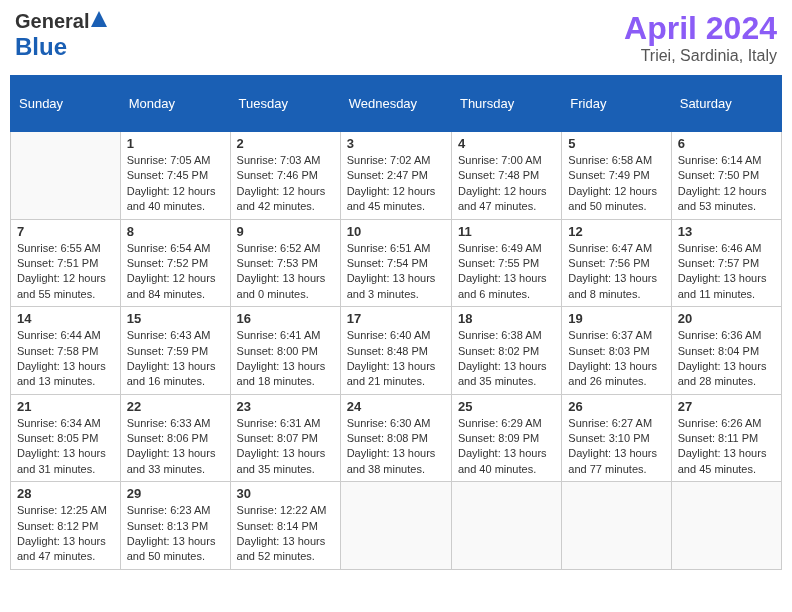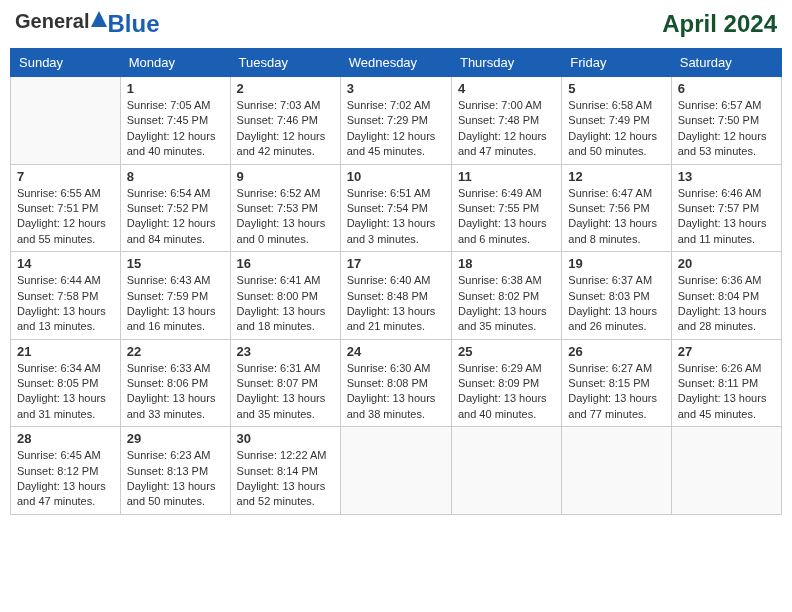--- a/index.html
+++ b/index.html
@@ -12,49 +12,49 @@
     }
     .header {
       display: flex;
       justify-content: space-between;
       align-items: flex-start;
       margin-bottom: 10px;
       padding: 0 5px;
     }
     .logo {
       display: flex;
-      flex-direction: row;
+      flex-direction: column;
       align-items: flex-start;
     }
     .logo-row {
       display: flex;
       align-items: center;
     }
     .title-area {
       text-align: right;
     }
     .month-title {
-      font-size: 24px;
+      font-size: 32px;
       font-weight: bold;
-      color: #14532d;
+      color: #8b5cf6;
     }
     .location {
       font-size: 16px;
       color: #555;
     }
     .calendar {
       width: 100%;
       border-collapse: collapse;
       font-size: 11px;
     }
     .calendar th {
       background-color: #1a5fb4;
       color: #fff;
       text-align: left;
-      padding: 6px 8px;
+      padding: 20px 8px;
       font-size: 13px;
       font-weight: normal;
       border: 1px solid #1a5fb4;
     }
     .calendar td {
       border: 1px solid #ccc;
       vertical-align: top;
       padding: 4px 6px;
       width: 113px;
       min-height: 80px;
@@ -87,20 +87,21 @@
             <polygon points="8,0 16,16 0,16" fill="#1a5fb4"></polygon>
           </svg>
       </span>
     </div>
     <div>
       <span style="font-size:24px;font-weight:bold;color:#1a5fb4;">Blue</span>
     </div>
   </div>
   <div class="title-area">
     <div class="month-title">April 2024</div>
+    <div class="location">Triei, Sardinia, Italy</div>
   </div>
 </div>
 
 <table class="calendar">
   <thead>
     <tr>
     <th>Sunday</th>
         <th>Monday</th>
         <th>Tuesday</th>
         <th>Wednesday</th>
@@ -115,33 +116,33 @@
         <td>
           <span class="day-num">1</span>
           <div class="day-info"><span>Sunrise: 7:05 AM</span><br><span>Sunset: 7:45 PM</span><br><span>Daylight: 12 hours</span><br><span>and 40 minutes.</span></div>
         </td>
         <td>
           <span class="day-num">2</span>
           <div class="day-info"><span>Sunrise: 7:03 AM</span><br><span>Sunset: 7:46 PM</span><br><span>Daylight: 12 hours</span><br><span>and 42 minutes.</span></div>
         </td>
         <td>
           <span class="day-num">3</span>
-          <div class="day-info"><span>Sunrise: 7:02 AM</span><br><span>Sunset: 7:29 PM</span><br><span>Daylight: 12 hours</span><br><span>and 45 minutes.</span></div>
+          <div class="day-info"><span>Sunrise: 7:02 AM</span><br><span>Sunset: 2:47 PM</span><br><span>Daylight: 12 hours</span><br><span>and 45 minutes.</span></div>
         </td>
         <td>
           <span class="day-num">4</span>
           <div class="day-info"><span>Sunrise: 7:00 AM</span><br><span>Sunset: 7:48 PM</span><br><span>Daylight: 12 hours</span><br><span>and 47 minutes.</span></div>
         </td>
         <td>
           <span class="day-num">5</span>
           <div class="day-info"><span>Sunrise: 6:58 AM</span><br><span>Sunset: 7:49 PM</span><br><span>Daylight: 12 hours</span><br><span>and 50 minutes.</span></div>
         </td>
         <td>
           <span class="day-num">6</span>
-          <div class="day-info"><span>Sunrise: 6:57 AM</span><br><span>Sunset: 7:50 PM</span><br><span>Daylight: 12 hours</span><br><span>and 53 minutes.</span></div>
+          <div class="day-info"><span>Sunrise: 6:14 AM</span><br><span>Sunset: 7:50 PM</span><br><span>Daylight: 12 hours</span><br><span>and 53 minutes.</span></div>
         </td>
       </tr>
       <tr>
         <td>
           <span class="day-num">7</span>
           <div class="day-info"><span>Sunrise: 6:55 AM</span><br><span>Sunset: 7:51 PM</span><br><span>Daylight: 12 hours</span><br><span>and 55 minutes.</span></div>
         </td>
         <td>
           <span class="day-num">8</span>
           <div class="day-info"><span>Sunrise: 6:54 AM</span><br><span>Sunset: 7:52 PM</span><br><span>Daylight: 12 hours</span><br><span>and 84 minutes.</span></div>
@@ -213,31 +214,31 @@
         <td>
           <span class="day-num">24</span>
           <div class="day-info"><span>Sunrise: 6:30 AM</span><br><span>Sunset: 8:08 PM</span><br><span>Daylight: 13 hours</span><br><span>and 38 minutes.</span></div>
         </td>
         <td>
           <span class="day-num">25</span>
           <div class="day-info"><span>Sunrise: 6:29 AM</span><br><span>Sunset: 8:09 PM</span><br><span>Daylight: 13 hours</span><br><span>and 40 minutes.</span></div>
         </td>
         <td>
           <span class="day-num">26</span>
-          <div class="day-info"><span>Sunrise: 6:27 AM</span><br><span>Sunset: 8:15 PM</span><br><span>Daylight: 13 hours</span><br><span>and 77 minutes.</span></div>
+          <div class="day-info"><span>Sunrise: 6:27 AM</span><br><span>Sunset: 3:10 PM</span><br><span>Daylight: 13 hours</span><br><span>and 77 minutes.</span></div>
         </td>
         <td>
           <span class="day-num">27</span>
           <div class="day-info"><span>Sunrise: 6:26 AM</span><br><span>Sunset: 8:11 PM</span><br><span>Daylight: 13 hours</span><br><span>and 45 minutes.</span></div>
         </td>
       </tr>
       <tr>
         <td>
           <span class="day-num">28</span>
-          <div class="day-info"><span>Sunrise: 6:45 AM</span><br><span>Sunset: 8:12 PM</span><br><span>Daylight: 13 hours</span><br><span>and 47 minutes.</span></div>
+          <div class="day-info"><span>Sunrise: 12:25 AM</span><br><span>Sunset: 8:12 PM</span><br><span>Daylight: 13 hours</span><br><span>and 47 minutes.</span></div>
         </td>
         <td>
           <span class="day-num">29</span>
           <div class="day-info"><span>Sunrise: 6:23 AM</span><br><span>Sunset: 8:13 PM</span><br><span>Daylight: 13 hours</span><br><span>and 50 minutes.</span></div>
         </td>
         <td>
           <span class="day-num">30</span>
           <div class="day-info"><span>Sunrise: 12:22 AM</span><br><span>Sunset: 8:14 PM</span><br><span>Daylight: 13 hours</span><br><span>and 52 minutes.</span></div>
         </td>
         <td class="empty"></td>

